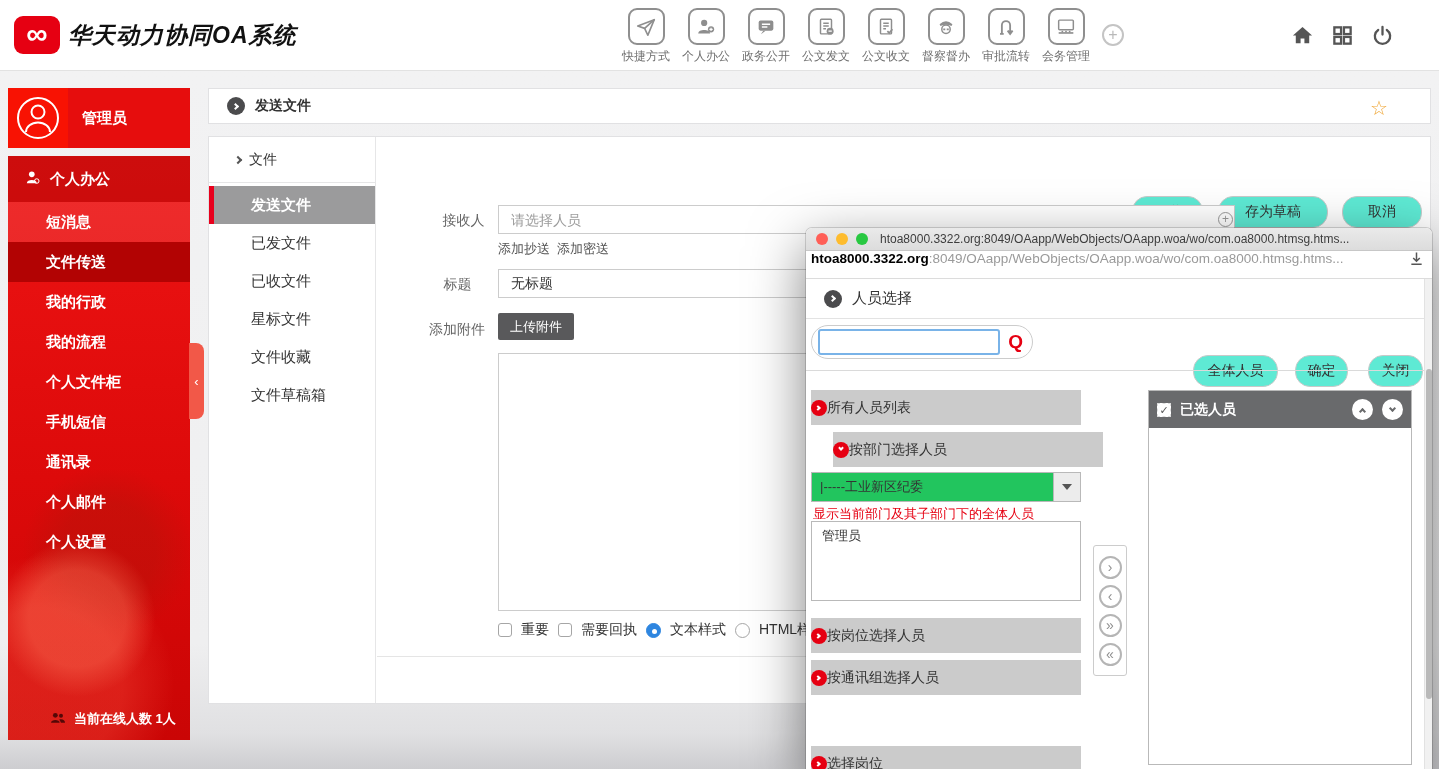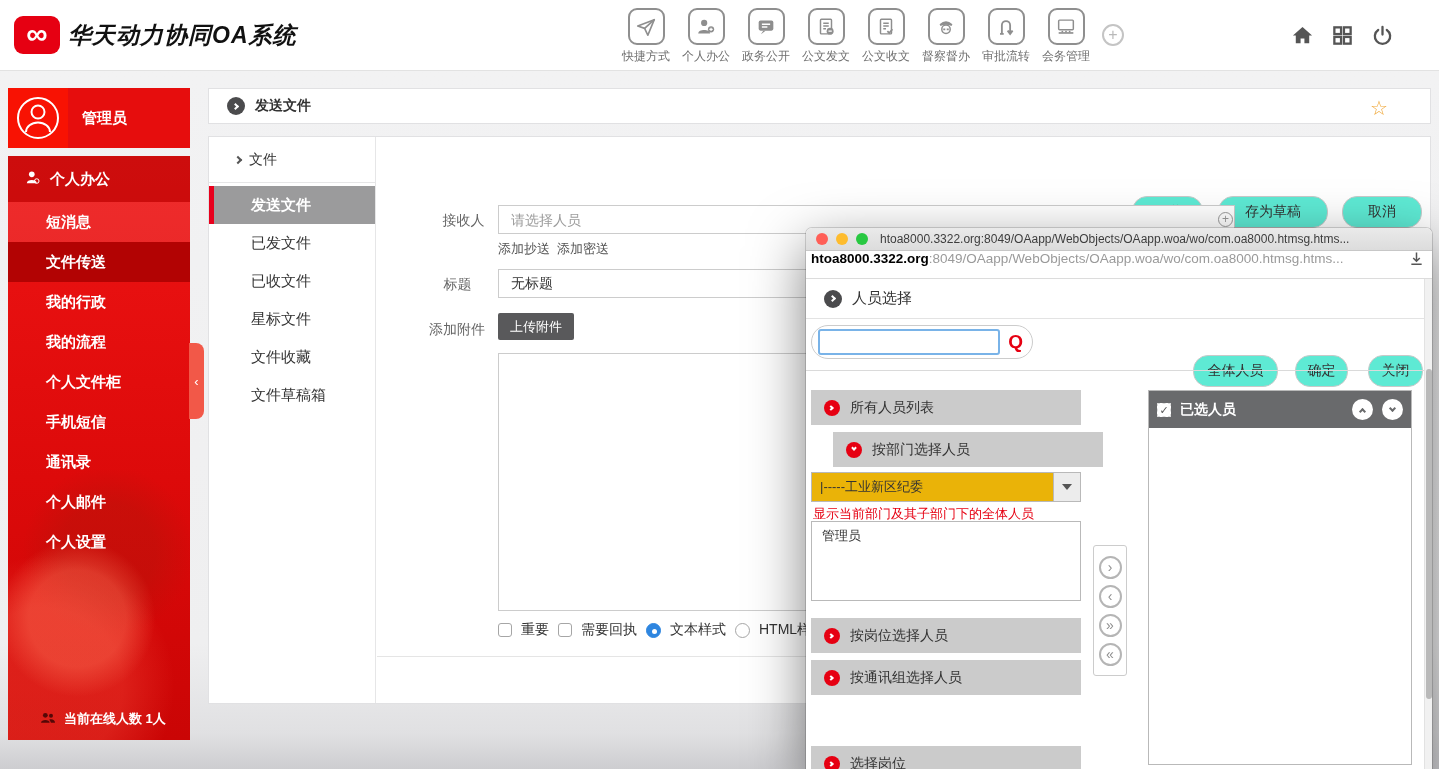--- a/index.html
+++ b/index.html
@@ -42,21 +42,21 @@
       radial-gradient(circle at 20% 80%, rgba(255,90,70,.30) 0 30%, transparent 50%),
       radial-gradient(circle at 55% 30%, rgba(180,20,10,.45) 0 22%, transparent 40%);
     pointer-events:none; }
   .menu-header { height:46px; background:rgba(140,0,0,.33); color:#fff; font-size:15px; font-weight:600;
     display:flex; align-items:center; padding-left:16px; gap:9px; }
   .m-item { height:40px; line-height:40px; padding-left:38px; color:#fff; font-size:15px; font-weight:600;
     cursor:pointer; position:relative; z-index:1; }
   .m-item.lite { background:rgba(255,255,255,.10); }
   .m-item.active { background:#b20303; }
   .online-row { position:absolute; left:0; bottom:12px; width:100%; display:flex; align-items:center;
-    gap:8px; padding-left:32px; color:#fff; font-size:13px; font-weight:600; z-index:2; }
+    gap:8px; padding-left:42px; color:#fff; font-size:13px; font-weight:600; z-index:2; }
   .collapse-tab { position:absolute; left:189px; top:343px; width:15px; height:76px; background:#f25848;
     border-radius:0 8px 8px 0; color:#fff; font-size:13px; display:flex; align-items:center;
     justify-content:center; z-index:3; cursor:pointer; }
 
   
   .crumb-bar { position:absolute; left:208px; top:88px; width:1223px; height:36px; background:#fff;
     border:1px solid #e1e1e3; display:flex; align-items:center; padding-left:18px; gap:10px; }
   .dark-circ { width:18px; height:18px; border-radius:50%; background:#4b4b4d; color:#fff;
     display:flex; align-items:center; justify-content:center; flex:none; }
   .crumb-title { font-size:14px; color:#333; font-weight:600; }
@@ -107,30 +107,30 @@
   .pp-header { position:absolute; left:0; top:51px; width:100%; height:40px; border-bottom:1px solid #e3e3e3;
     display:flex; align-items:center; padding-left:18px; gap:10px; }
   .pp-title { font-size:15px; color:#333; }
   .search-pill { position:absolute; left:5px; top:97px; width:222px; height:34px; border:1px solid #ccc;
     border-radius:17px; background:#fff; }
   .search-input { position:absolute; left:6px; top:3px; width:182px; height:26px; border:2px solid #79b3e8;
     border-radius:3px; font-size:14px; padding:0 6px; font-family:inherit; outline:none; }
   .search-q { position:absolute; right:9px; top:5px; color:#e60012; font-size:19px; font-weight:bold; cursor:pointer; }
   .pp-divider { position:absolute; left:0; top:142px; width:100%; border-top:1px solid #dadada; }
   .pp-bar { position:absolute; left:5px; width:270px; height:35px; background:#cbcbcb; display:flex;
-    align-items:center; padding-left:13px; gap:10px; font-size:14px; color:#333; cursor:pointer; }
+    align-items:center; font-size:14px; color:#333; cursor:pointer; }
   .red-circ { width:16px; height:16px; border-radius:50%; background:#e60012; color:#fff;
     display:flex; align-items:center; justify-content:center; flex:none; }
   .chev { display:inline-block; width:6px; height:6px; border-right:2px solid currentColor;
     border-bottom:2px solid currentColor; }
   .chev.rt { transform:rotate(-45deg); margin-left:-2px; }
   .chev.dn { transform:rotate(45deg); margin-top:-3px; }
   .chev.up { transform:rotate(-135deg); margin-top:3px; }
   .dept-select { position:absolute; left:5px; top:244px; width:270px; height:30px; border:1px solid #b9b9b9;
-    background:#eab308; font-size:13px; color:#333; line-height:28px; padding-left:8px; cursor:pointer; }
+    background:#22c55e; font-size:13px; color:#333; line-height:28px; padding-left:8px; cursor:pointer; }
   .dd-btn { position:absolute; right:0; top:0; width:27px; height:28px; background:#ececec;
     border-left:1px solid #b9b9b9; display:flex; align-items:center; justify-content:center; }
   .dd-tri { width:0; height:0; border-left:5px solid transparent; border-right:5px solid transparent;
     border-top:6px solid #555; }
   .dept-hint { position:absolute; left:7px; top:277px; font-size:13px; color:#e60012; }
   .people-list { position:absolute; left:5px; top:293px; width:270px; height:80px; border:1px solid #b9b9b9;
     background:#fff; font-size:13px; color:#333; padding:5px 10px; }
   .transfer-box { position:absolute; left:287px; top:317px; width:34px; height:131px; border:1px solid #ccc;
     border-radius:3px; background:#fff; display:flex; flex-direction:column; align-items:center;
     justify-content:center; gap:6px; }

